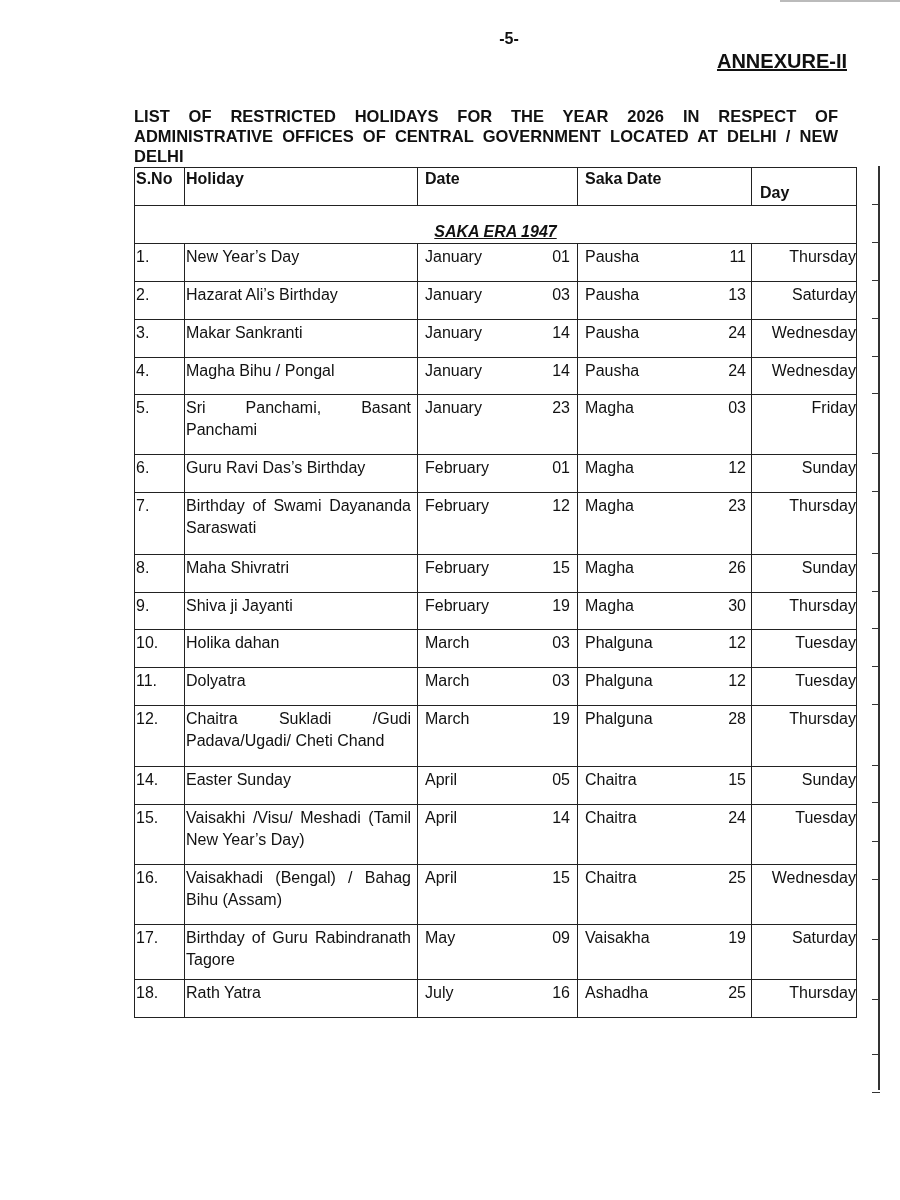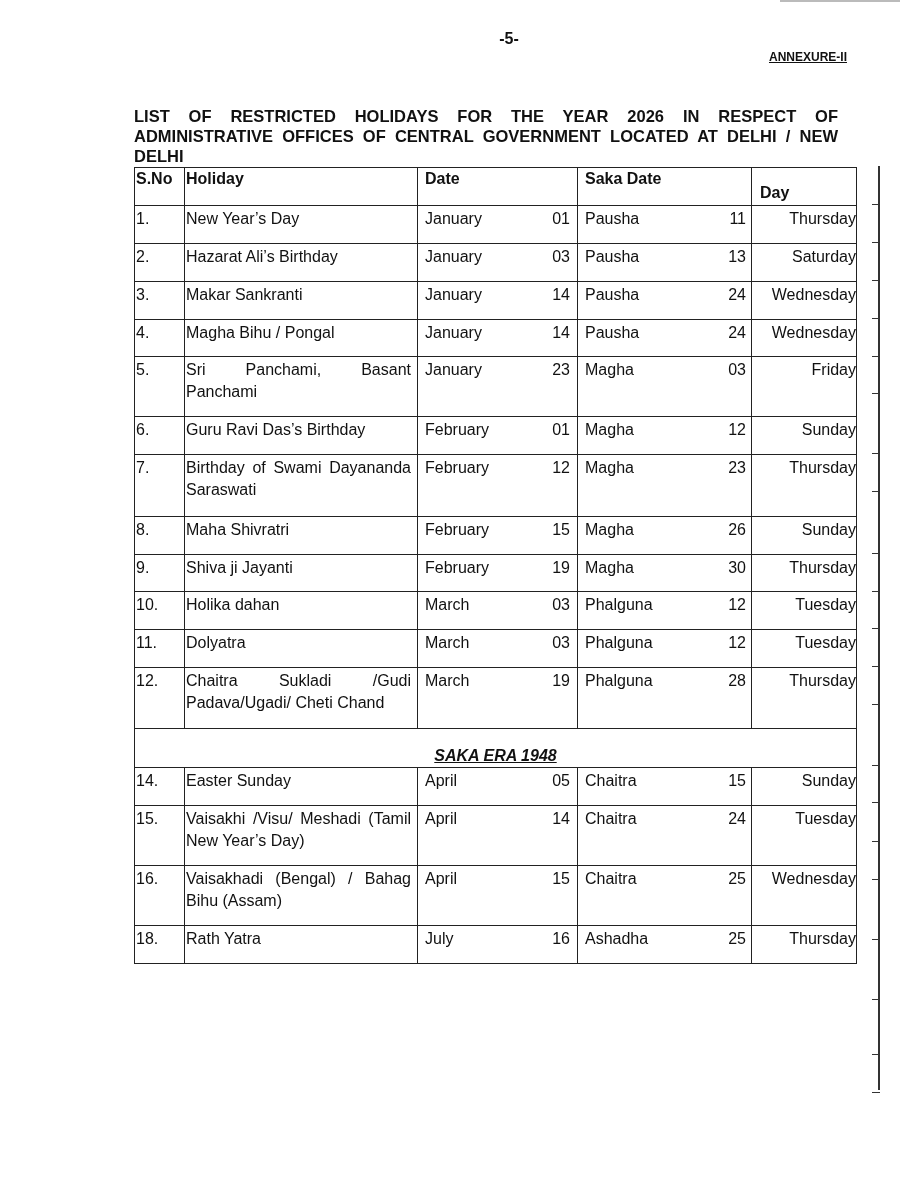--- a/index.html
+++ b/index.html
@@ -1,20 +1,20 @@
 <!DOCTYPE html>
 <html><head>
 <meta charset="utf-8">
 <style>
   html, body { margin: 0; padding: 0; background: #ffffff; }
   body { width: 900px; height: 1200px; position: relative; overflow: hidden;
          font-family: "Liberation Sans", sans-serif; color: #111; }
   .page-num { position: absolute; top: 30px; left: 0; width: 1018px; text-align: center;
               font-weight: bold; font-size: 16px; }
-  .annexure { position: absolute; top: 50px; right: 53px; font-weight: bold; font-size: 12px;
+  .annexure { position: absolute; top: 50px; right: 53px; font-weight: bold; font-size: 20px;
               text-decoration: underline; }
   .title { position: absolute; top: 106px; left: 134px; width: 704px; font-weight: bold;
            font-size: 16.5px; line-height: 20px; text-align: justify; text-align-last: left; }
   table { position: absolute; top: 167px; left: 134px; border-collapse: collapse;
           table-layout: fixed; width: 722px; font-size: 16px; }
   td, th { border: 1.5px solid #222; vertical-align: top; padding: 0; }
   th { font-weight: bold; text-align: left; height: 37px; }
   th .h { display: block; padding: 2px 0 0 1px; }
   th.day .h { padding: 16px 0 0 8px; }
   th.date .h, th.saka .h { padding-left: 7px; }
@@ -62,20 +62,23 @@
         </th>
       <th class="saka">
           <span class="h">Saka Date</span>
         </th>
       <th class="day">
           <span class="h">Day</span>
         </th>
     </tr>
   </thead>
   <tbody id="tbody">
+      <tr class="era">
+        <td colspan="5" style="height: 37px;"><span>SAKA ERA 1947</span></td>
+      </tr>
       <tr style="height: 38px;">
         <td>
           <div class="cell sno">1.</div>
         </td>
         <td>
           <div class="cell hol">New Year’s Day</div>
         </td>
         <td>
           <div class="split">
             <span>January</span>
@@ -338,23 +341,20 @@
         <td>
           <div class="split saka">
             <span>Phalguna</span>
             <span>28</span>
           </div>
         </td>
         <td>
           <div class="cell dayc">Thursday</div>
         </td>
       </tr>
-      <tr class="era">
-        <td colspan="5" style="height: 38px;"><span>SAKA ERA 1948</span></td>
-      </tr>
       <tr style="height: 38px; margin-top: 8px;">
         <td>
           <div class="cell sno">14.</div>
         </td>
         <td>
           <div class="cell hol">Easter Sunday</div>
         </td>
         <td>
           <div class="split">
             <span>April</span>
@@ -408,20 +408,43 @@
           </div>
         </td>
         <td>
           <div class="split saka">
             <span>Chaitra</span>
             <span>25</span>
           </div>
         </td>
         <td>
           <div class="cell dayc">Wednesday</div>
+        </td>
+      </tr>
+      <tr style="height: 55px;">
+        <td>
+          <div class="cell sno">17.</div>
+        </td>
+        <td>
+          <div class="cell hol">Birthday of Guru Rabindranath Tagore</div>
+        </td>
+        <td>
+          <div class="split">
+            <span>May</span>
+            <span>09</span>
+          </div>
+        </td>
+        <td>
+          <div class="split saka">
+            <span>Vaisakha</span>
+            <span>19</span>
+          </div>
+        </td>
+        <td>
+          <div class="cell dayc">Saturday</div>
         </td>
       </tr>
       <tr style="height: 38px;">
         <td>
           <div class="cell sno">18.</div>
         </td>
         <td>
           <div class="cell hol">Rath Yatra</div>
         </td>
         <td>

